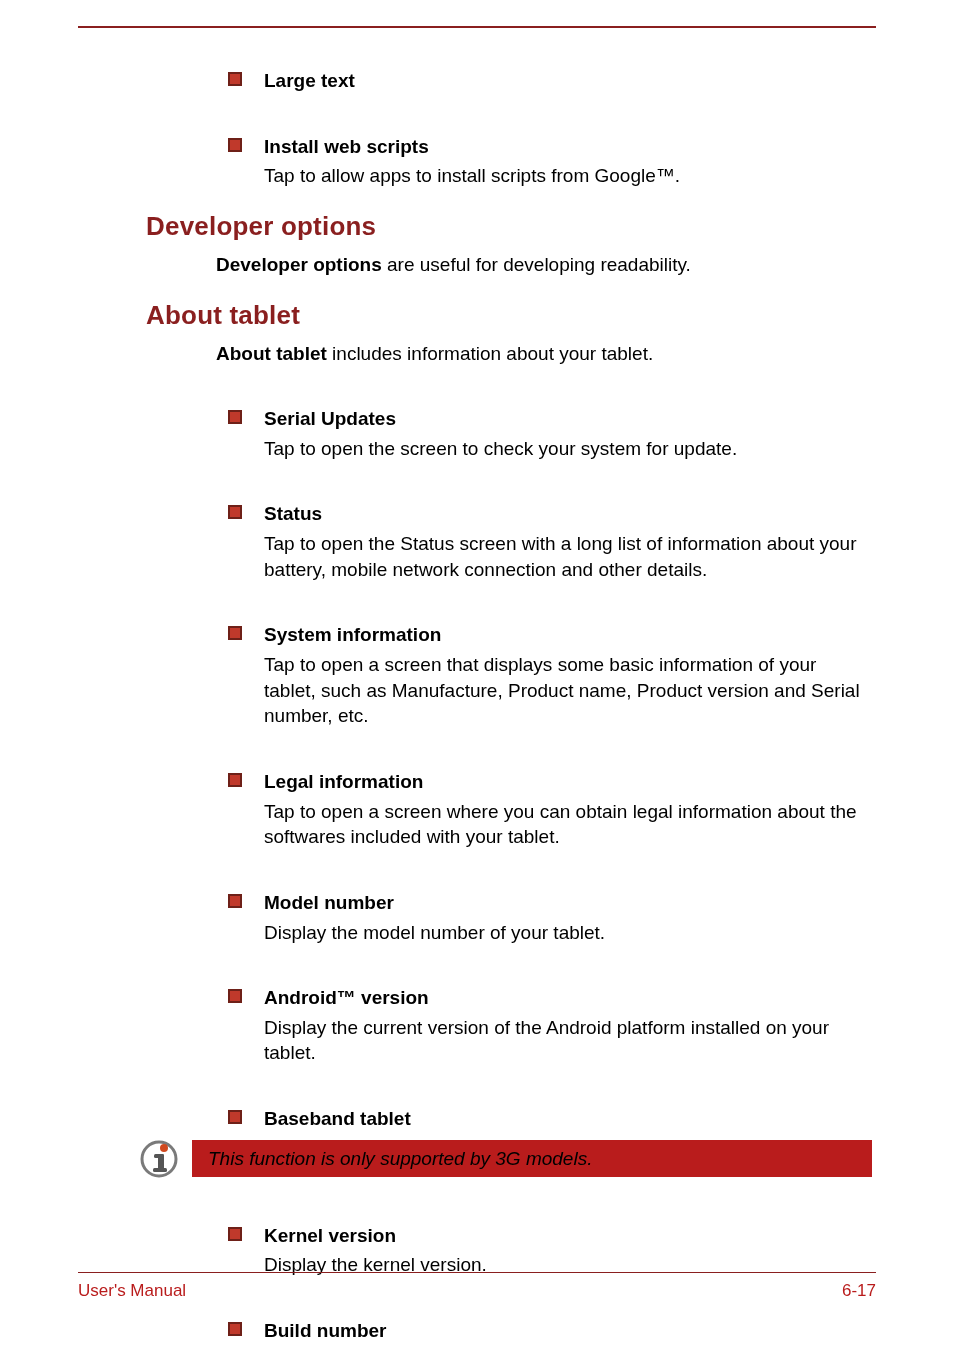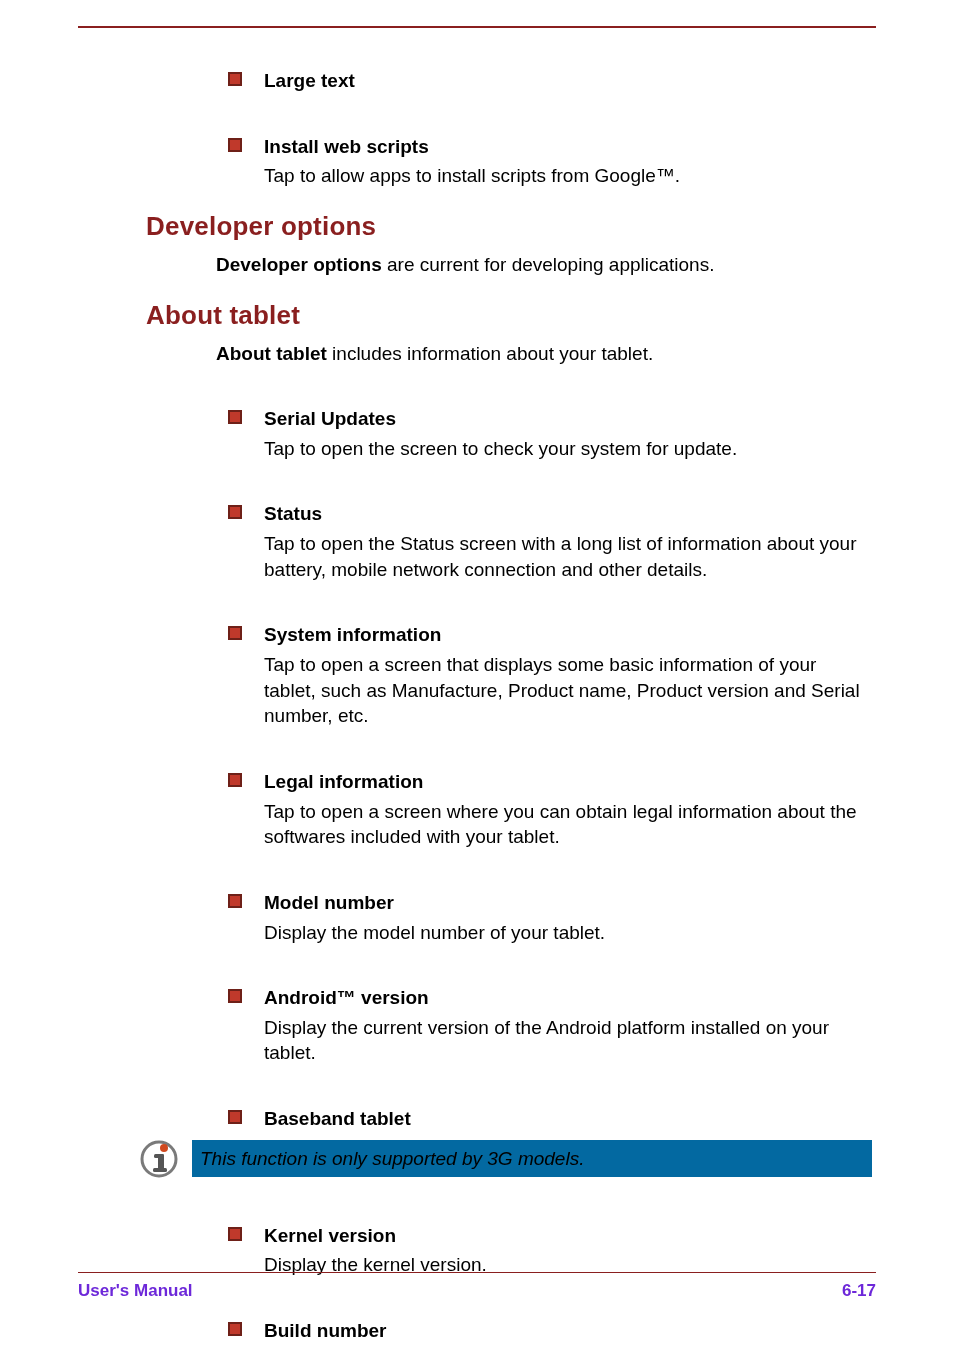--- a/index.html
+++ b/index.html
@@ -76,44 +76,43 @@
     margin-bottom: 14px;
   }
   .note-icon {
     flex: 0 0 auto;
     margin-left: 62px;
     margin-right: 14px;
     margin-top: 0;
   }
   .note-bar {
     flex: 1 1 auto;
-    background: #0369a1;
-    padding: 6px 10px 6px 8px;
+    background: #b91c1c;
+    padding: 6px 10px 6px 16px;
     font-style: italic;
     line-height: 1.35;
     margin-right: 4px;
   }
 
   .footer {
     position: absolute;
     left: 78px;
     right: 78px;
     bottom: 44px;
   }
   .footer-rule {
     border: none;
     border-top: 1.5px solid #8a1f1f;
     margin-bottom: 8px;
   }
   .footer-row {
     display: flex;
     justify-content: space-between;
-    color: #6d28d9;
+    color: #b91c1c;
     font-size: 17px;
-    font-weight: bold;
   }
 </style>
 </head>
 <body>
 
 <div class="page">
   <hr class="top-rule">
 
   <div class="content">
 
@@ -127,21 +126,21 @@
     <div class="bullet-block">
       <div class="bullet-row">
         <div class="square"></div>
         <div class="bullet-title">Install web scripts</div>
       </div>
     </div>
     <div class="bullet-body">Tap to allow apps to install scripts from Google™.</div>
 
     <div class="h2">Developer options</div>
     <div class="section-para">
-      <span class="lead-bold">Developer options</span><span> are current for developing applications.</span>
+      <span class="lead-bold">Developer options</span><span> are useful for developing readability.</span>
     </div>
 
     <div class="h2">About tablet</div>
     <div class="section-para">
       <span class="lead-bold">About tablet</span><span> includes information about your tablet.</span>
     </div>
 
     <div class="bullet-block">
       <div class="bullet-row">
           <div class="square"></div>

